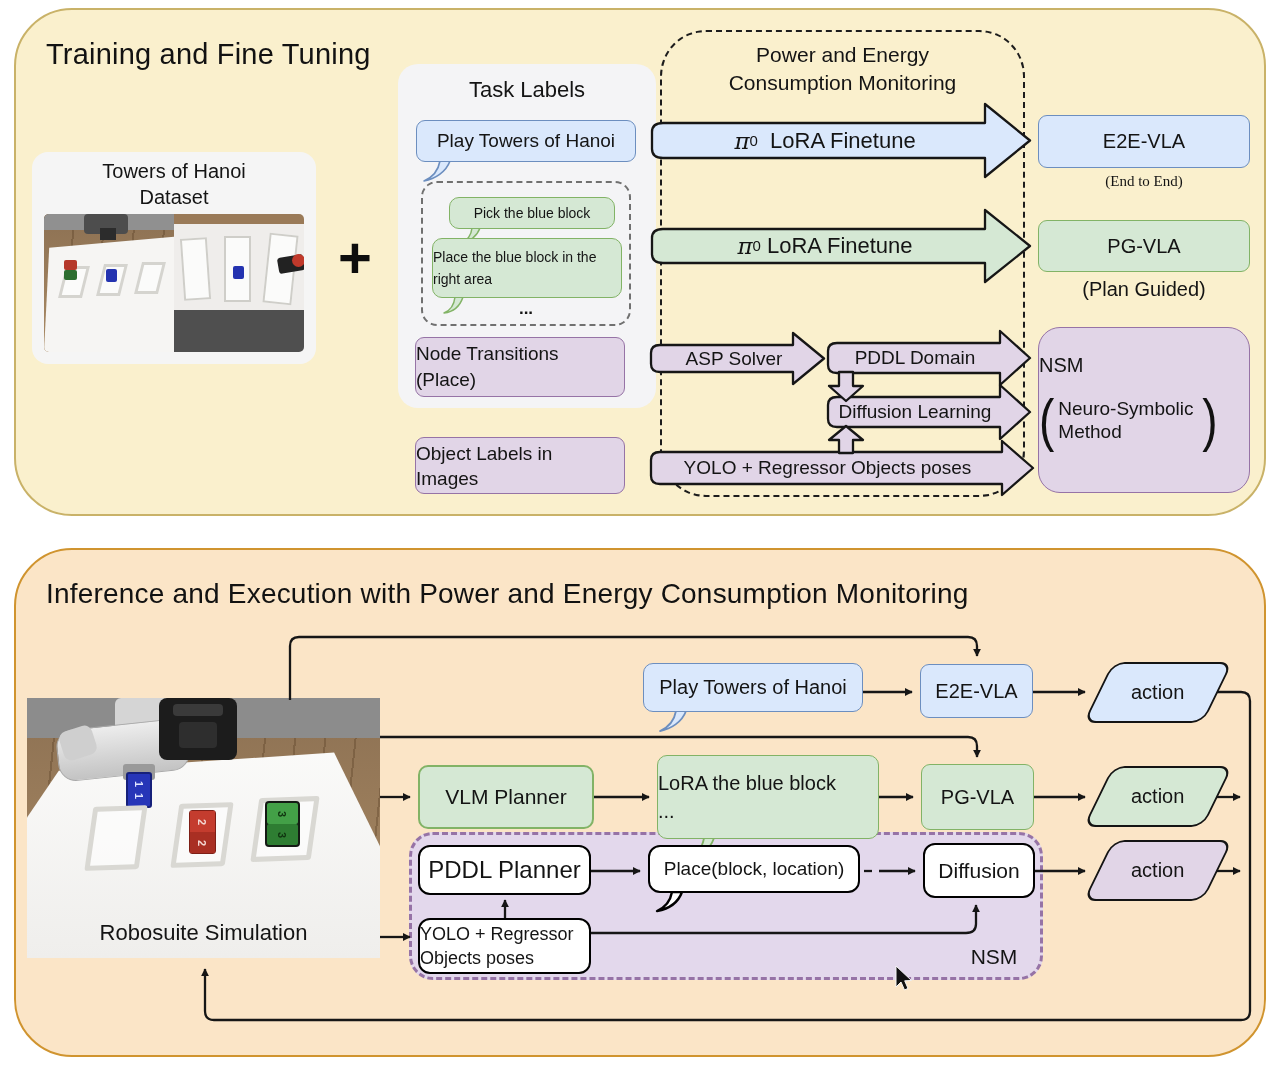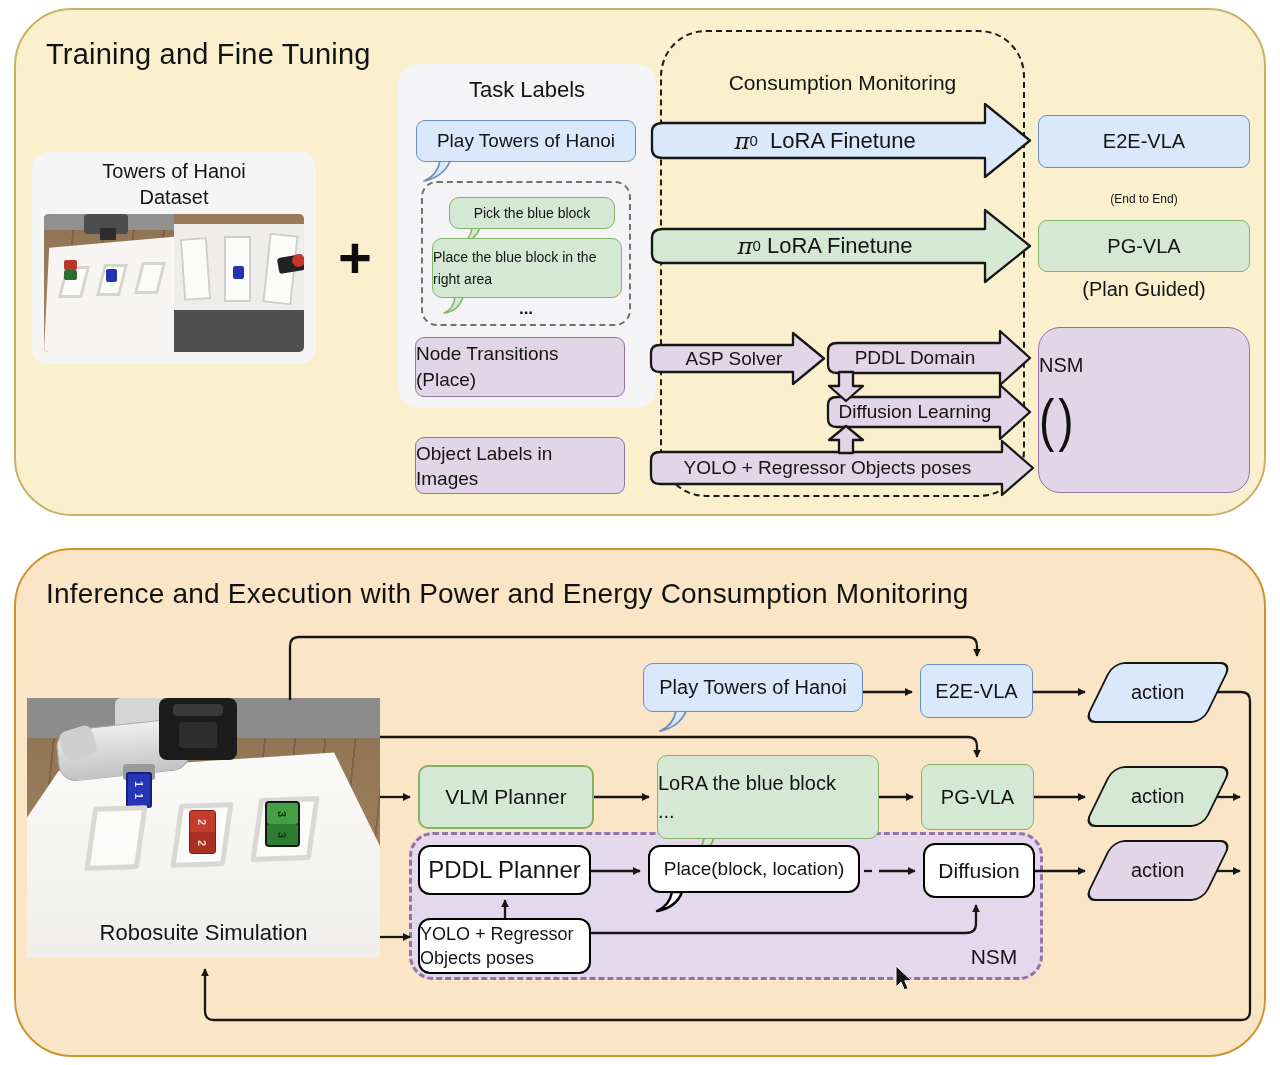--- a/index.html
+++ b/index.html
@@ -209,42 +209,47 @@
   <div class="abs box c-purple col" style="left:415px;top:337px;width:210px;height:60px;font-size:19px;line-height:26px;">
     <div>Node Transitions</div>
     <div>(Place)</div>
   </div>
 
   <div class="abs box c-purple col" style="left:415px;top:437px;width:210px;height:57px;font-size:19px;line-height:25px;">
     <div>Object Labels in</div>
     <div>Images</div>
   </div>
 
+  <div class="abs lbl ctr" style="left:660px;top:42px;width:365px;height:26px;font-size:21px;">Power and Energy</div>
   <div class="abs lbl ctr" style="left:660px;top:70px;width:365px;height:26px;font-size:21px;">Consumption Monitoring</div>
 
   <div class="abs lbl ctr" style="left:660px;top:123px;width:330px;height:35px;font-size:22px;">
     <span class="pi">π</span><span class="pisub">0</span>&nbsp;&nbsp;<span>LoRA Finetune</span>
   </div>
   <div class="abs lbl ctr" style="left:660px;top:228px;width:330px;height:35px;font-size:22px;">
     <span class="pi">π</span><span class="pisub">0</span>&nbsp;<span>LoRA Finetune</span>
   </div>
   <div class="abs lbl ctr" style="left:661px;top:344px;width:146px;height:29px;font-size:19px;">ASP Solver</div>
   <div class="abs lbl ctr" style="left:828px;top:343px;width:174px;height:30px;font-size:19px;">PDDL Domain</div>
   <div class="abs lbl ctr" style="left:828px;top:397px;width:174px;height:30px;font-size:19px;">Diffusion Learning</div>
   <div class="abs lbl ctr" style="left:651px;top:452px;width:353px;height:32px;font-size:19px;">YOLO + Regressor Objects poses</div>
 
   <div class="abs box c-blue ctr" style="left:1038px;top:115px;width:212px;height:53px;font-size:20px;">E2E-VLA</div>
-  <div class="abs lbl ctr" style="left:1038px;top:186px;width:212px;height:25px;font-size:12px;">(End to End)</div>
+  <div class="abs lbl ctr" style="left:1038px;top:169px;width:212px;height:25px;font-size:15px;font-family:Liberation Serif, serif;">(End to End)</div>
   <div class="abs box c-green ctr" style="left:1038px;top:220px;width:212px;height:52px;font-size:20px;">PG-VLA</div>
   <div class="abs lbl ctr" style="left:1038px;top:277px;width:212px;height:25px;font-size:20px;">(Plan Guided)</div>
 
   <div class="abs box c-purple col" style="left:1038px;top:327px;width:212px;height:166px;border-radius:22px;justify-content:flex-start;padding-top:26px;box-sizing:border-box;">
     <div style="font-size:20px;">NSM</div>
     <div class="ctr" style="margin-top:20px;gap:4px;">
       <span class="paren">(</span>
+      <span class="col" style="font-size:19px;line-height:23px;width:140px;">
+        <span>Neuro-Symbolic</span>
+        <span>Method</span>
+      </span>
       <span class="paren">)</span>
     </div>
   </div>
 
   <div class="abs h-title" style="left:46px;top:578px;font-size:28px;">Inference and Execution with Power and Energy Consumption Monitoring</div>
 
   <div class="abs box c-blue ctr" style="left:643px;top:663px;width:220px;height:49px;font-size:20px;border-radius:10px;">Play Towers of Hanoi</div>
   <div class="abs box c-blue ctr" style="left:920px;top:664px;width:113px;height:54px;font-size:20px;">E2E-VLA</div>
   <div class="abs pgram c-blue" style="left:1098px;top:662px;">
       <span>action</span>

